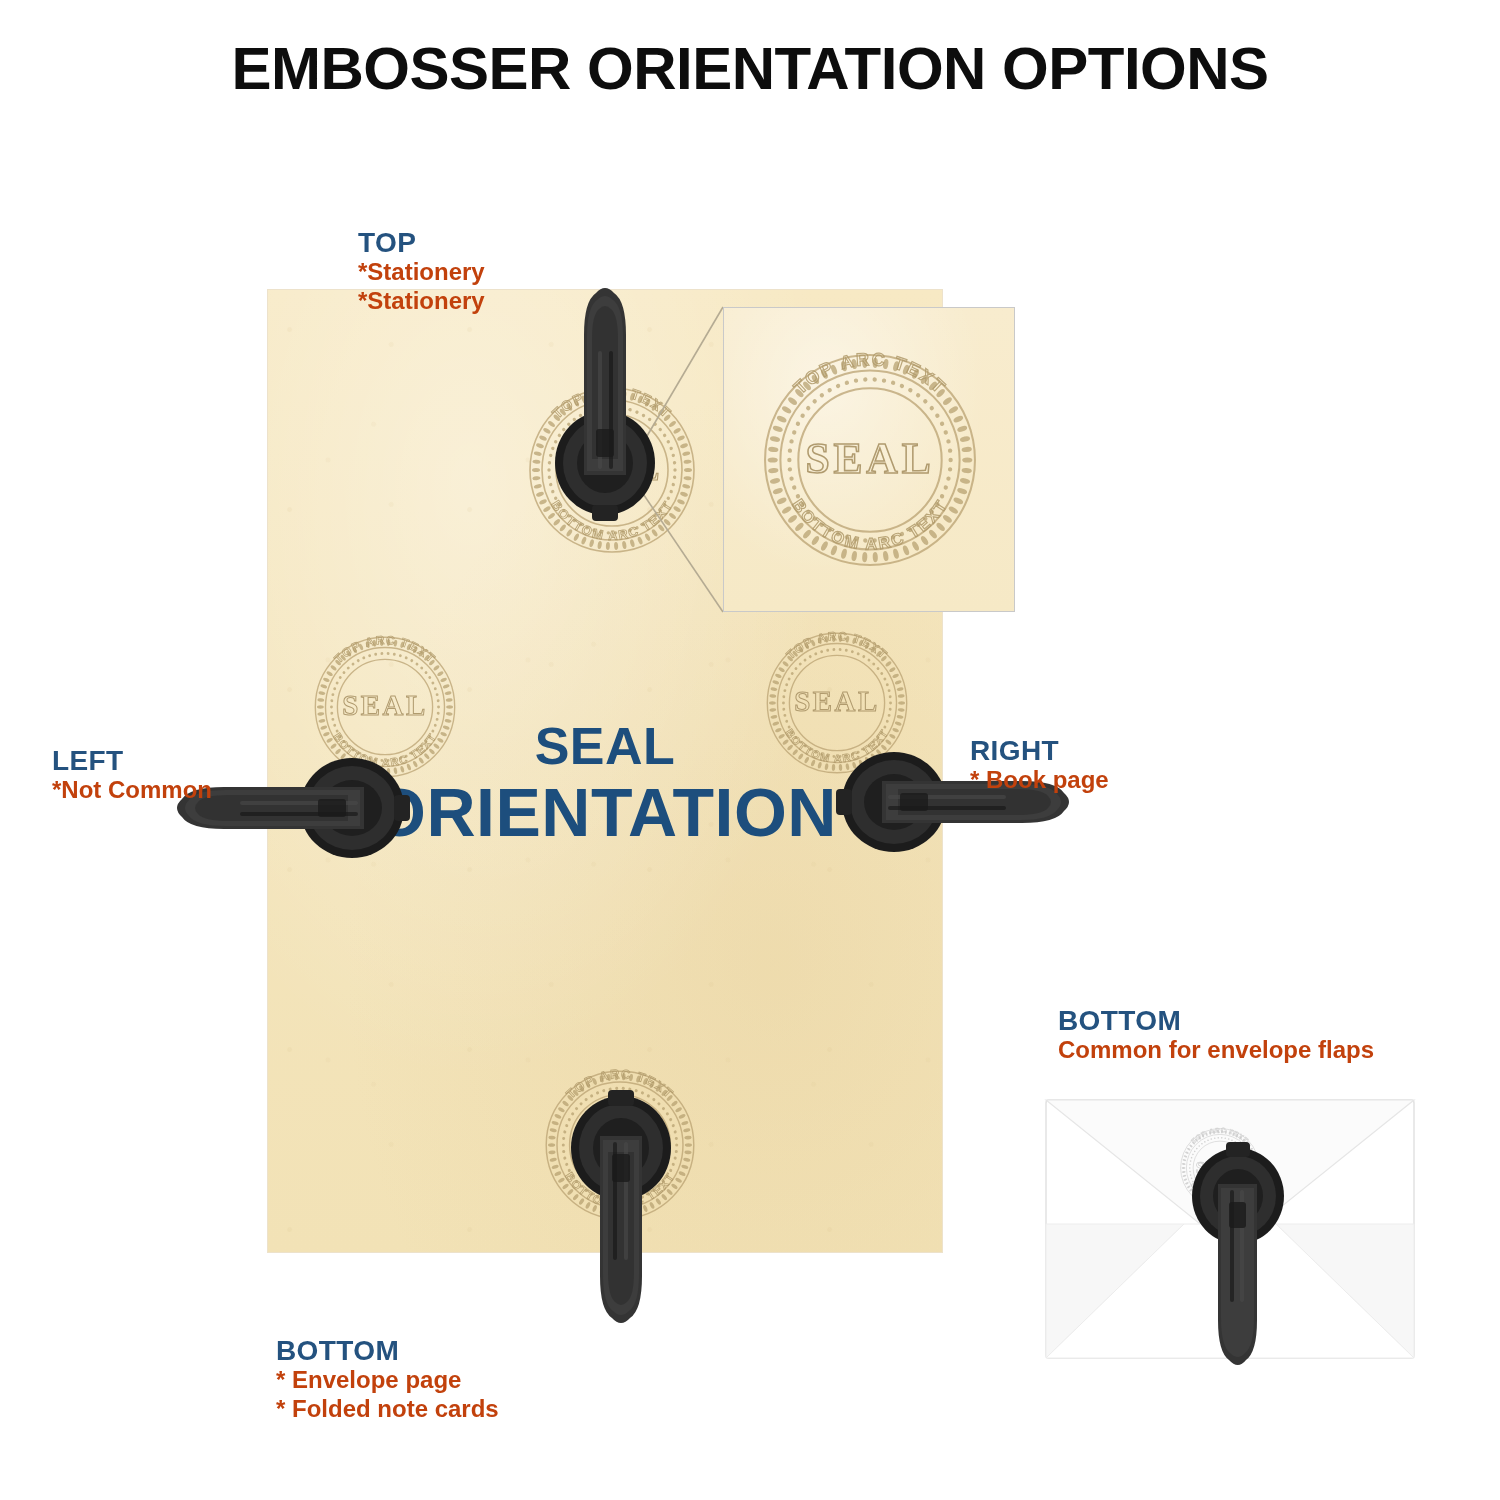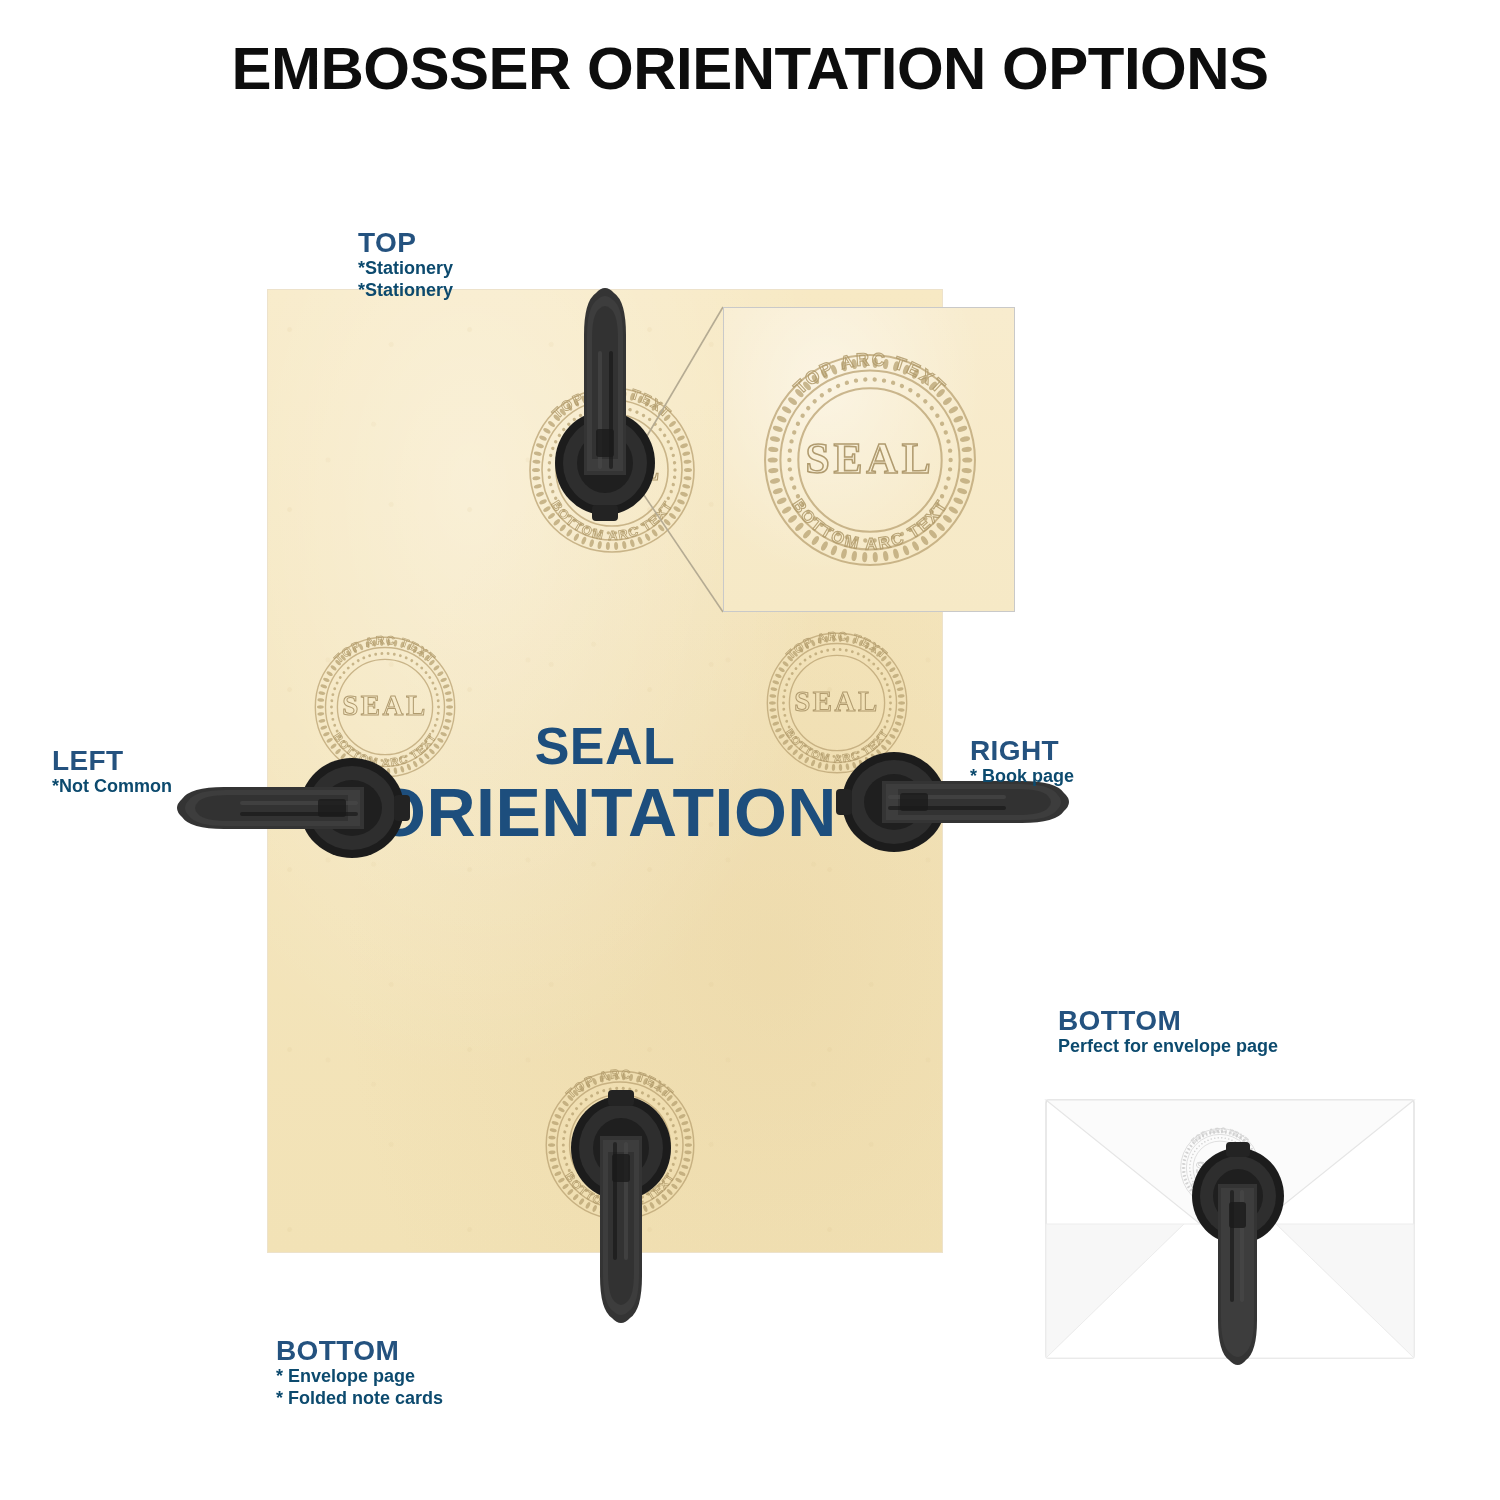--- a/index.html
+++ b/index.html
@@ -115,23 +115,23 @@
   .callout .head {
     font-size: 28px;
     font-weight: bold;
     color: #24527f;
     letter-spacing: .4px;
     line-height: 1.12;
     font-family: "Liberation Sans", sans-serif;
     margin-top: 47px;
   }
   .callout .line {
-    font-size: 18px;
+    font-size: 24px;
     font-weight: bold;
-    color: #0c4a6e;
+    color: #c2410c;
     line-height: 1.2;
     white-space: nowrap;
     font-family: "Liberation Sans", sans-serif;
   }
 
   #callout-top   { left: 358px; top: 180px; }
   #callout-left  { left: 52px;  top: 698px; }
   #callout-right { left: 970px; top: 688px; }
   #callout-bottom-left { left: 276px; top: 1288px; }
   #callout-bottom-right{ left: 1058px; top: 958px; }
@@ -1104,16 +1104,16 @@
   </div>
 
   <div class="callout" id="callout-bottom-left">
     <div class="head">BOTTOM</div>
     <div class="line">* Envelope page</div>
     <div class="line">* Folded note cards</div>
   </div>
 
   <div class="callout" id="callout-bottom-right">
     <div class="head">BOTTOM</div>
-    <div class="line">Perfect for envelope page</div>
+    <div class="line">Common for envelope flaps</div>
   </div>
 
 </div>
 
 </body></html>

